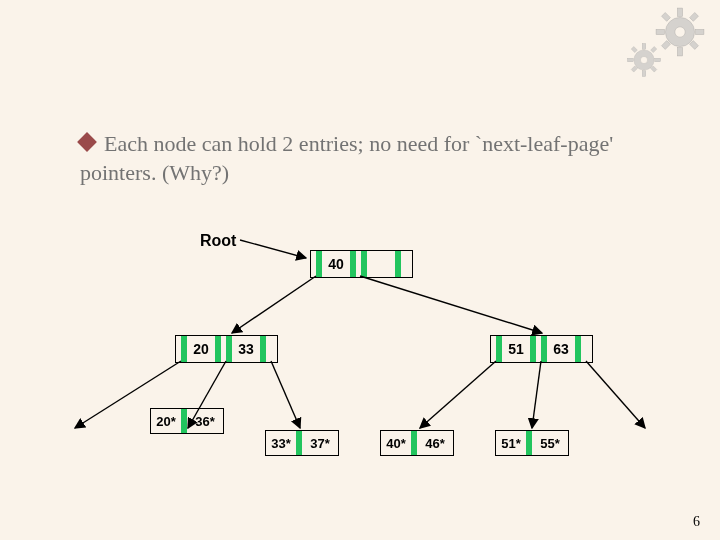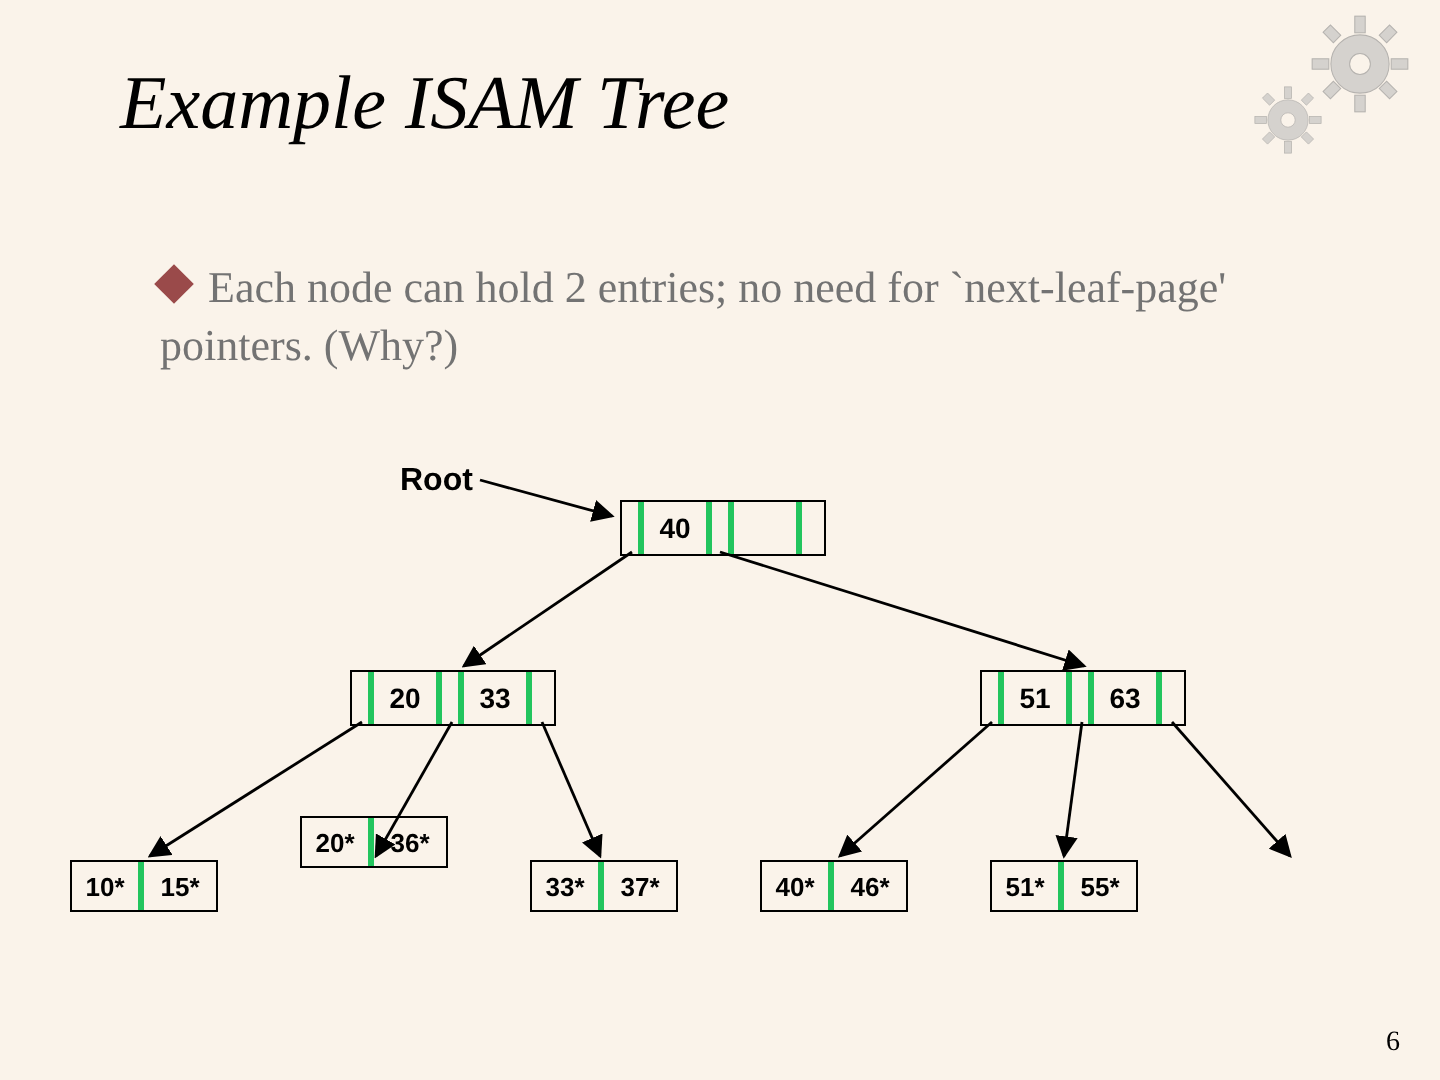--- a/index.html
+++ b/index.html
@@ -6,21 +6,21 @@
   .slide{position:relative;width:720px;height:540px}
   .title{position:absolute;left:60px;top:30px;font-size:38px;font-style:italic;color:#000}
   .bullet{position:absolute;left:80px;top:130px;width:560px;font-size:22px;line-height:1.3;color:#737373}
   .bullet .dia{display:inline-block;width:14px;height:14px;transform:rotate(45deg);background:#9a4a4a;margin-right:10px;vertical-align:2px}
   .footer-l{position:absolute;left:10px;bottom:10px;font-size:14px;color:#000}
   .footer-r{position:absolute;right:20px;bottom:10px;font-size:14px;color:#000}
   .gear{position:absolute;opacity:.6}
   .gear svg{display:block}
   .root-label{position:absolute;font-family:Liberation Sans, sans-serif;font-weight:bold;font-size:16px}
   .node{position:absolute;display:flex;border:1px solid #000}
-  .cell{border-right:3px solid #22c55e;display:flex;align-items:center;justify-content:center;font-family:Arial,sans-serif;font-weight:bold;font-size:14px;box-sizing:border-box}
+  .cell{border-right:6px solid #22c55e;display:flex;align-items:center;justify-content:center;font-family:Arial,sans-serif;font-weight:bold;font-size:14px;box-sizing:border-box}
   .cell:last-child{border-right:none}
   .leaf .cell{width:36px;height:24px;font-size:13px}
   svg.arrows{position:absolute;left:0;top:0;width:720px;height:540px;pointer-events:none}
 </style>
 </head>
 <body>
 
 <div class="slide">
 
   <div class="gear" style="right:14px;top:6px">
@@ -53,21 +53,20 @@
             <rect x="80" y="45" width="16" height="10"></rect>
             <rect x="16" y="16" width="14" height="10" transform="rotate(45 23 21)"></rect>
             <rect x="70" y="70" width="14" height="10" transform="rotate(45 77 75)"></rect>
             <rect x="70" y="16" width="14" height="10" transform="rotate(-45 77 21)"></rect>
             <rect x="16" y="70" width="14" height="10" transform="rotate(-45 23 75)"></rect>
           </g>
         </g>
       </svg>
   </div>
 
-  <div class="title">Example ISAM Tree</div>
 
   <div class="bullet">
     <span class="dia"></span><span>Each node can hold 2 entries; no need for `next-leaf-page' pointers.  (Why?)</span>
   </div>
 
   <div class="root-label" style="left:200px;top:232px">Root</div>
 
   <div class="node" style="left:310px;top:250px">
     <div class="cell" style="width:11px;height:26px"></div>
     <div class="cell" style="width:34px;height:26px">40</div>
@@ -85,24 +84,20 @@
   </div>
 
   <div class="node" style="left:490px;top:335px">
     <div class="cell" style="width:11px;height:26px"></div>
     <div class="cell" style="width:34px;height:26px">51</div>
     <div class="cell" style="width:11px;height:26px"></div>
     <div class="cell" style="width:34px;height:26px">63</div>
     <div class="cell" style="width:11px;height:26px"></div>
   </div>
 
-  <div class="node leaf" style="left:35px;top:430px">
-    <div class="cell">10*</div>
-    <div class="cell">15*</div>
-  </div>
   <div class="node leaf" style="left:150px;top:408px">
     <div class="cell">20*</div>
     <div class="cell">36*</div>
   </div>
   <div class="node leaf" style="left:265px;top:430px">
     <div class="cell">33*</div>
     <div class="cell">37*</div>
   </div>
   <div class="node leaf" style="left:380px;top:430px">
     <div class="cell">40*</div>

